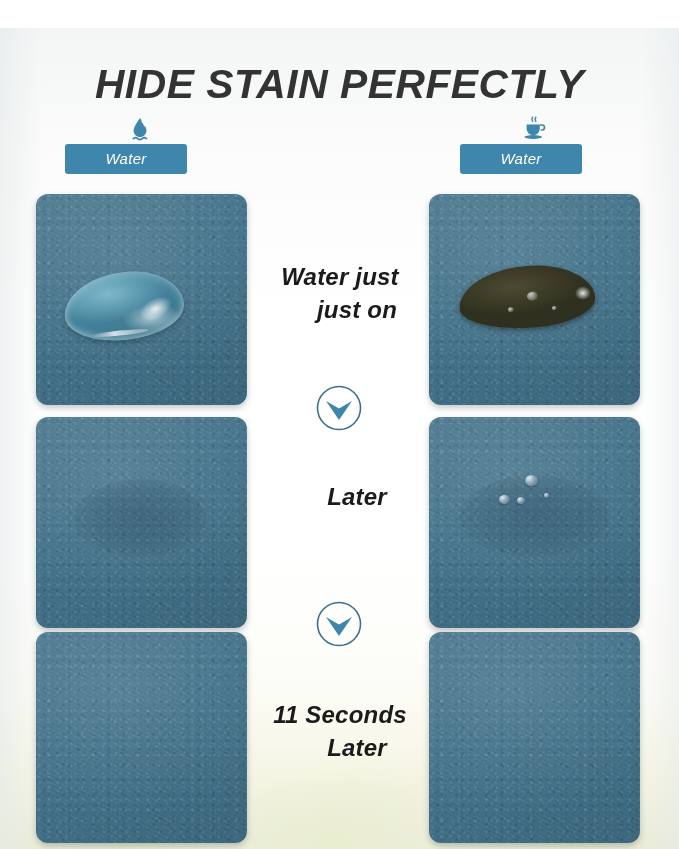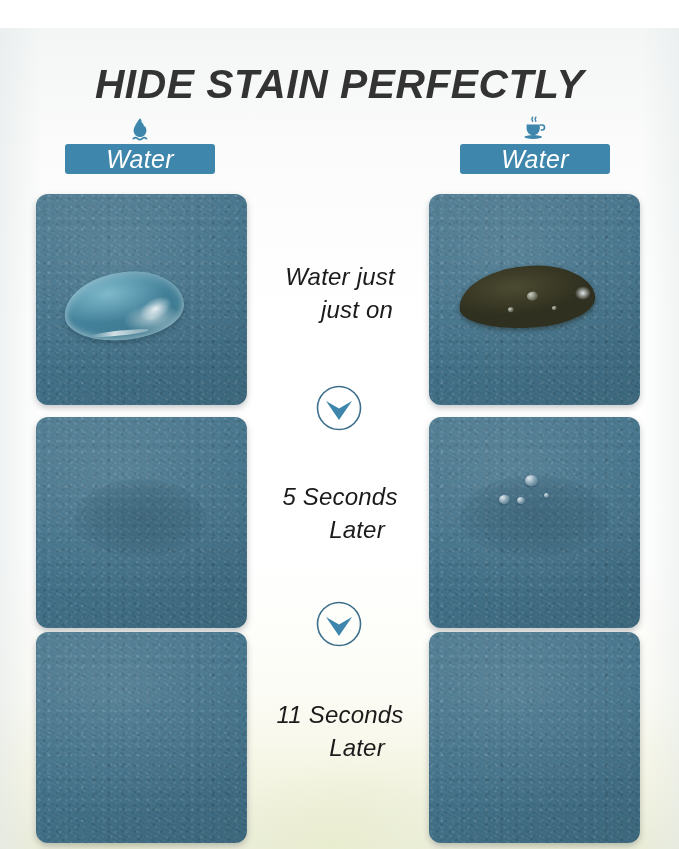--- a/index.html
+++ b/index.html
@@ -81,27 +81,27 @@
 
   .head-icon {
     height: 26px;
     display: block;
     margin: 0 auto 2px auto;
     line-height: 0;
   }
 
   .head-pill {
     display: block;
-    width: 150px;
+    width: 122px;
     height: 30px;
     line-height: 30px;
     background: #3e86ab;
     border-radius: 3px;
     color: #ffffff;
-    font-size: 25px;
+    font-size: 15px;
     font-style: italic;
     font-weight: 400;
     text-align: center;
     letter-spacing: 0.3px;
   }
 
   
   .panel {
     position: absolute;
     width: 211px;
@@ -247,21 +247,21 @@
 
   
   .center-text {
     position: absolute;
     left: 240px;
     width: 200px;
     text-align: center;
     font-size: 24px;
     line-height: 33px;
     font-style: italic;
-    font-weight: 400;
+    font-weight: 700;
     color: #1b1b1b;
     font-family: "Liberation Sans", sans-serif;
     letter-spacing: 0.2px;
   }
   .center-text .l2 { display: block; padding-left: 34px; }
   .center-text.t1 { top: 232px; }
   .center-text.t2 { top: 452px; }
   .center-text.t3 { top: 670px; }
 
   .arrow {
@@ -351,21 +351,20 @@
     <div class="grain2"></div>
     <div class="shade"></div>
     <div class="damp wide"></div>
     <div class="damp-drop e1"></div>
     <div class="damp-drop e2"></div>
     <div class="damp-drop e3"></div>
     <div class="damp-drop e4"></div>
   </div>
 
   <div class="center-text t2">
-    <span>5 Seconds</span>
     <span class="l2">Later</span>
   </div>
 
   <div class="arrow a2">
     <svg width="48" height="48" viewBox="0 0 48 48" aria-hidden="true">
       <circle cx="24" cy="24" r="21.5" fill="none" stroke="#3d6f8c" stroke-width="1.6"></circle>
       <path d="M11 17 L24 36 L37 17 L24 24.5 Z" fill="#3e86ab"></path>
     </svg>
   </div>
 

